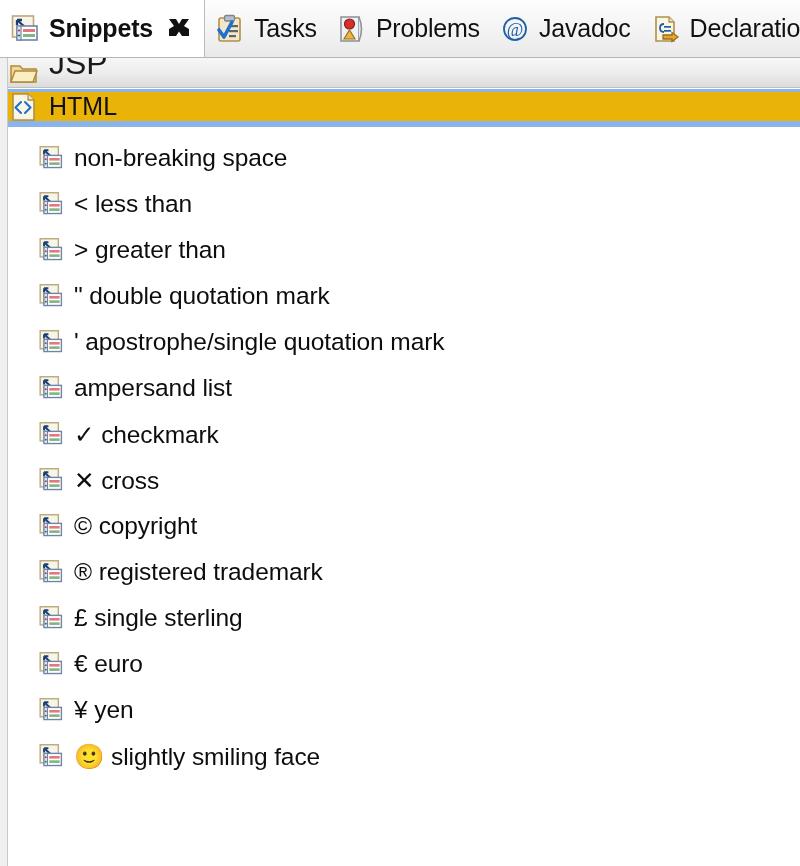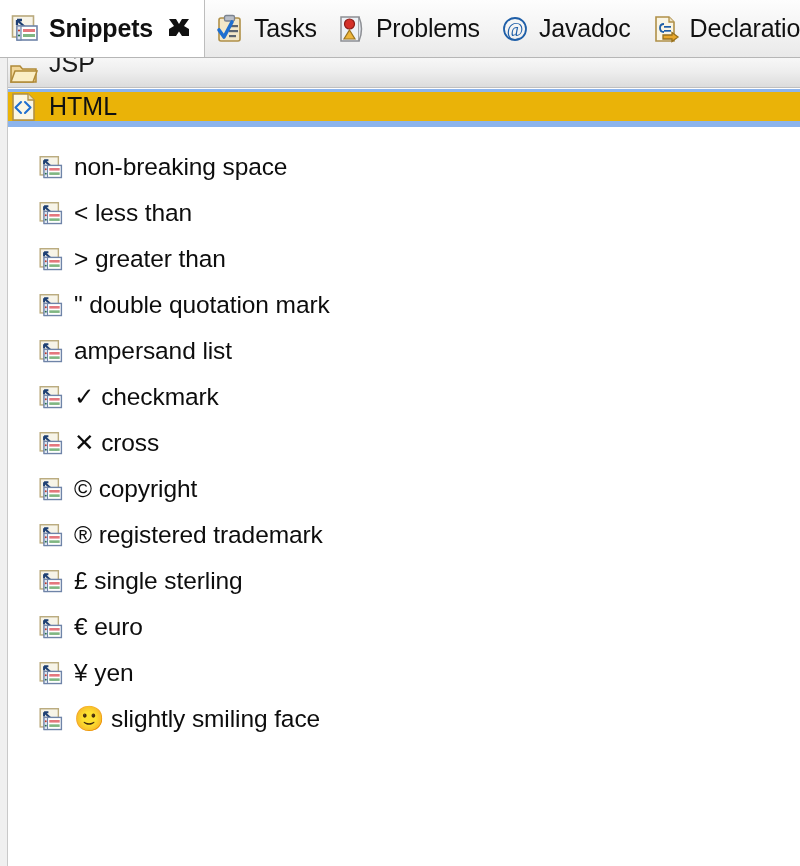--- a/index.html
+++ b/index.html
@@ -89,21 +89,21 @@
     padding-left: 10px;
   }
   
   #cat-jsp {
     top: 0px;
     height: 30px;
     background: linear-gradient(to bottom, #f7f7f7 0%, #ededed 50%, #dcdcdc 100%);
     border-bottom: 1px solid #bfbfbf;
   }
   #cat-jsp .cat-label {
-    font-size: 25px;
+    font-size: 32px;
     color: #1a1a1a;
     position: relative;
     top: -9px;
   }
   
   #cat-html {
     top: 31px;
     height: 38px;
     background: #eab308;
     border-top: 3px solid #8cb4ec;
@@ -117,21 +117,21 @@
   
   #list {
     position: absolute;
     top: 77px;
     left: 0;
     width: 800px;
   }
   .snip-row {
     height: 46px;
     display: flex;
-    align-items: flex-end;
+    align-items: center;
     gap: 10px;
     padding-left: 38px;
     box-sizing: border-box;
   }
   .snip-label {
     font-size: 24.5px;
     color: #0d0d0d;
     white-space: nowrap;
     letter-spacing: -0.1px;
   }
@@ -299,20 +299,35 @@
         <rect x="7" y="12" width="4" height="14" fill="#dfe6f1" stroke="#6f84a8" stroke-width="1.2"></rect>
         <rect x="13" y="15" width="12" height="3" fill="#e4777d"></rect>
         <rect x="13" y="20" width="12" height="3" fill="#7fb682"></rect>
         <circle cx="9" cy="16.5" r="1.1" fill="#c0392b"></circle>
         <circle cx="9" cy="21.5" r="1.1" fill="#27714a"></circle>
       </svg>
     </span>
     <span class="snip-label">" double quotation mark</span>
   </div>
 
+  <div class="snip-row">
+    <span class="ic">
+      <svg width="26" height="26" viewBox="0 0 30 30">
+        <rect x="2.5" y="2" width="21" height="21" fill="#f7f4e8" stroke="#b9a97c" stroke-width="1.6"></rect>
+        <path d="M7 6 L16 14 M7 6 L7 11 M7 6 L12 6" stroke="#1d3f73" stroke-width="2.3" fill="none"></path>
+        <rect x="7" y="12" width="20" height="14" fill="#ffffff" stroke="#6f84a8" stroke-width="1.6"></rect>
+        <rect x="7" y="12" width="4" height="14" fill="#dfe6f1" stroke="#6f84a8" stroke-width="1.2"></rect>
+        <rect x="13" y="15" width="12" height="3" fill="#e4777d"></rect>
+        <rect x="13" y="20" width="12" height="3" fill="#7fb682"></rect>
+        <circle cx="9" cy="16.5" r="1.1" fill="#c0392b"></circle>
+        <circle cx="9" cy="21.5" r="1.1" fill="#27714a"></circle>
+      </svg>
+    </span>
+    <span class="snip-label">' apostrophe/single quotation mark</span>
+  </div>
 
   <div class="snip-row">
     <span class="ic">
       <svg width="26" height="26" viewBox="0 0 30 30">
         <rect x="2.5" y="2" width="21" height="21" fill="#f7f4e8" stroke="#b9a97c" stroke-width="1.6"></rect>
         <path d="M7 6 L16 14 M7 6 L7 11 M7 6 L12 6" stroke="#1d3f73" stroke-width="2.3" fill="none"></path>
         <rect x="7" y="12" width="20" height="14" fill="#ffffff" stroke="#6f84a8" stroke-width="1.6"></rect>
         <rect x="7" y="12" width="4" height="14" fill="#dfe6f1" stroke="#6f84a8" stroke-width="1.2"></rect>
         <rect x="13" y="15" width="12" height="3" fill="#e4777d"></rect>
         <rect x="13" y="20" width="12" height="3" fill="#7fb682"></rect>

